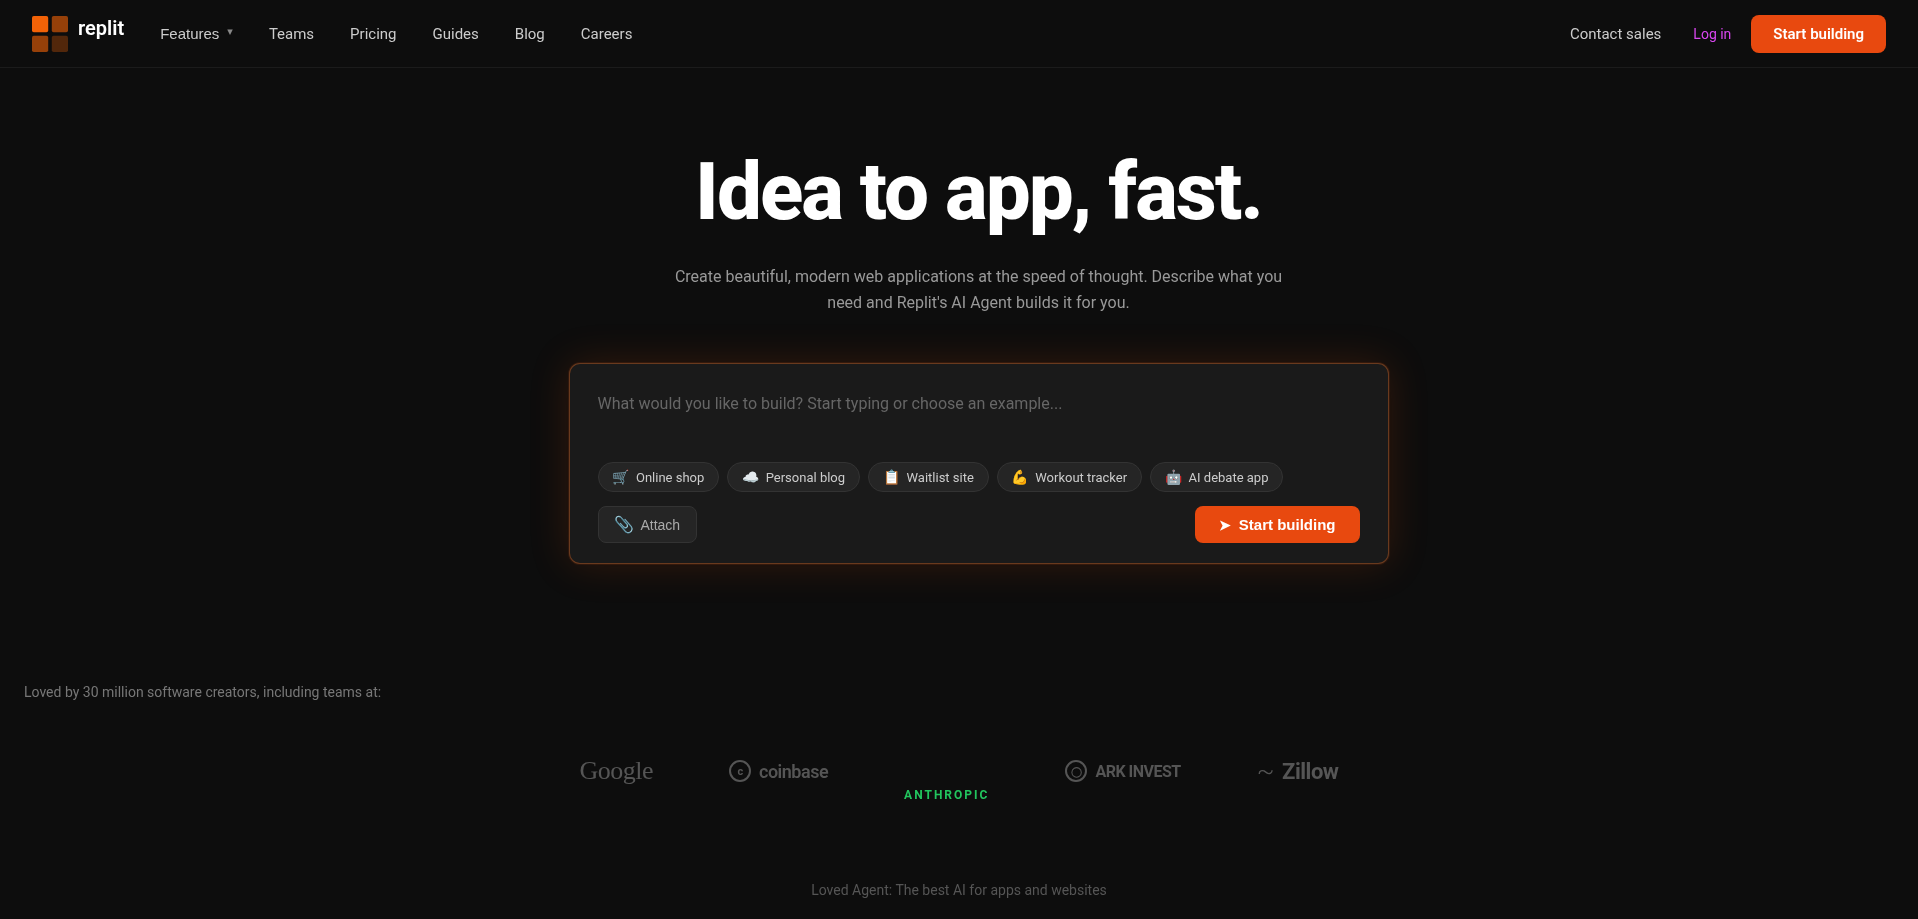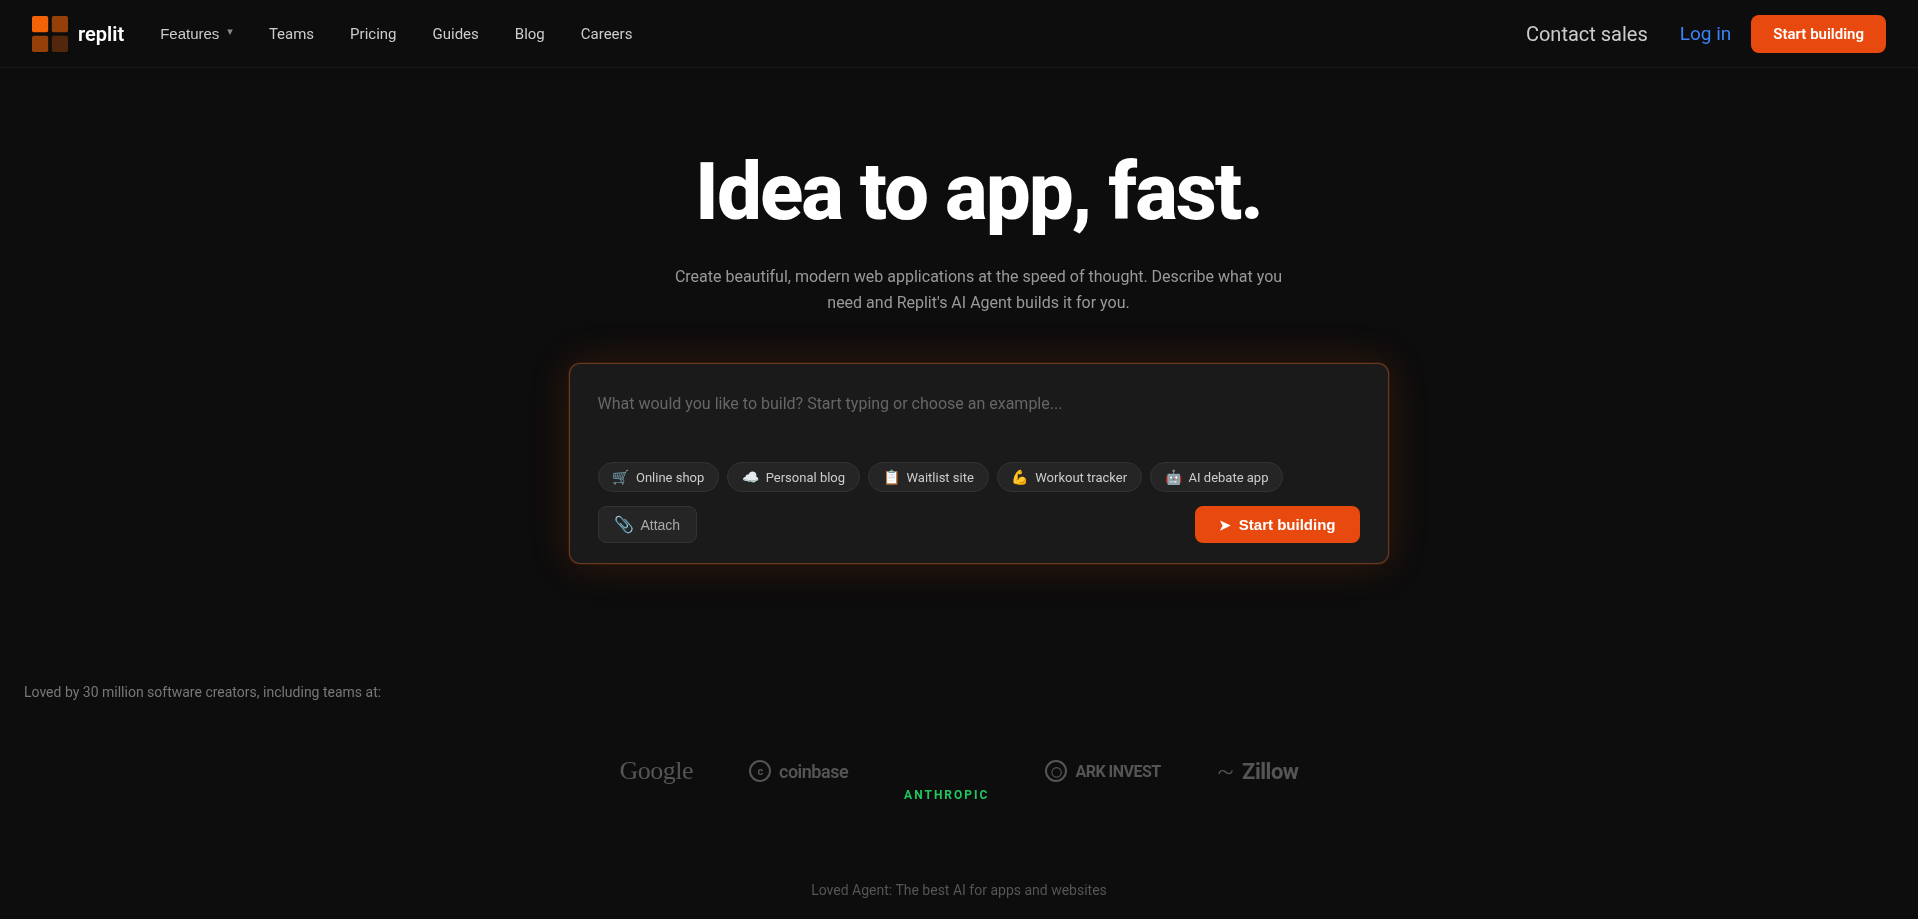--- a/index.html
+++ b/index.html
@@ -27,21 +27,21 @@
     }
 
     .nav-left {
       display: flex;
       align-items: center;
       gap: 4px;
     }
 
     .nav-logo {
       display: flex;
-      align-items: center;
+      align-items: flex-start;
       gap: 10px;
       text-decoration: none;
       color: #fff;
       margin-right: 16px;
     }
 
     .nav-logo-icon {
       width: 36px;
       height: 36px;
     }
@@ -67,28 +67,28 @@
     }
 
     .nav-right {
       display: flex;
       align-items: center;
       gap: 8px;
     }
 
     .nav-contact {
       color: #ccc;
-      font-size: 20px;
+      font-size: 15px;
       text-decoration: none;
       padding: 8px 12px;
     }
 
     .nav-login {
-      color: #3b82f6;
-      font-size: 19px;
+      color: #d946ef;
+      font-size: 14px;
       text-decoration: none;
       padding: 8px 12px;
     }
 
     .nav-start-btn {
       background: #e8490f;
       color: #fff;
       border: none;
       border-radius: 8px;
       padding: 10px 22px;
@@ -228,21 +228,21 @@
     .loved-text {
       color: #777;
       font-size: 14px;
       margin-bottom: 40px;
     }
 
     .logos-row {
       display: flex;
       align-items: center;
       justify-content: center;
-      gap: 56px;
+      gap: 76px;
       flex-wrap: wrap;
     }
 
     .logo-item {
       color: #555;
       font-size: 22px;
       font-weight: 700;
       letter-spacing: -0.5px;
       display: flex;
       align-items: center;

